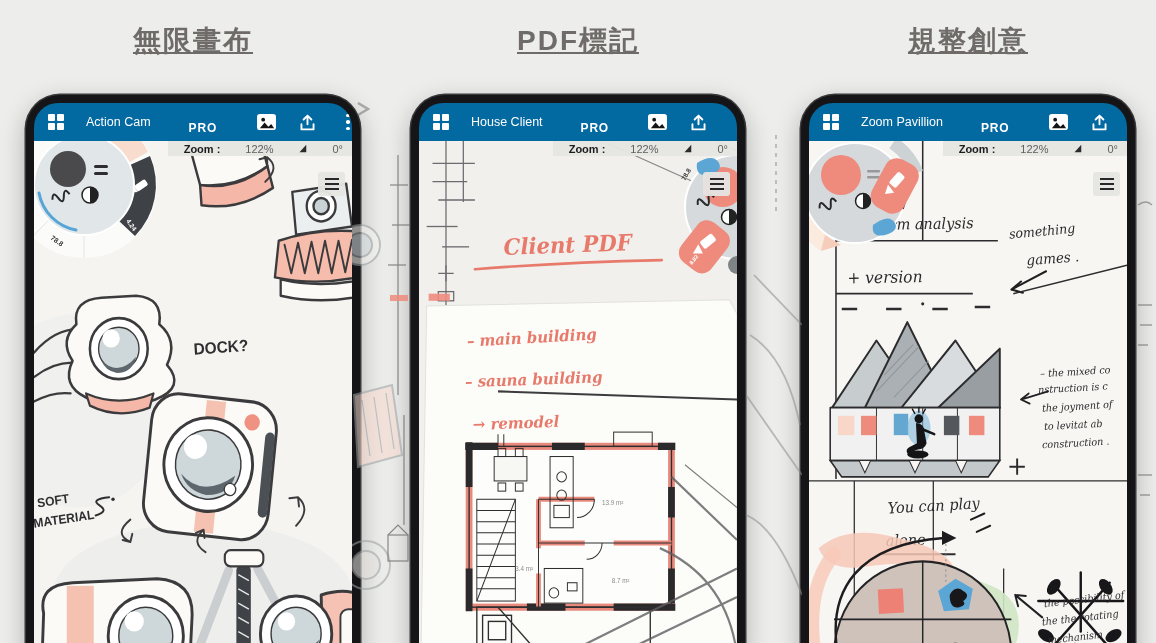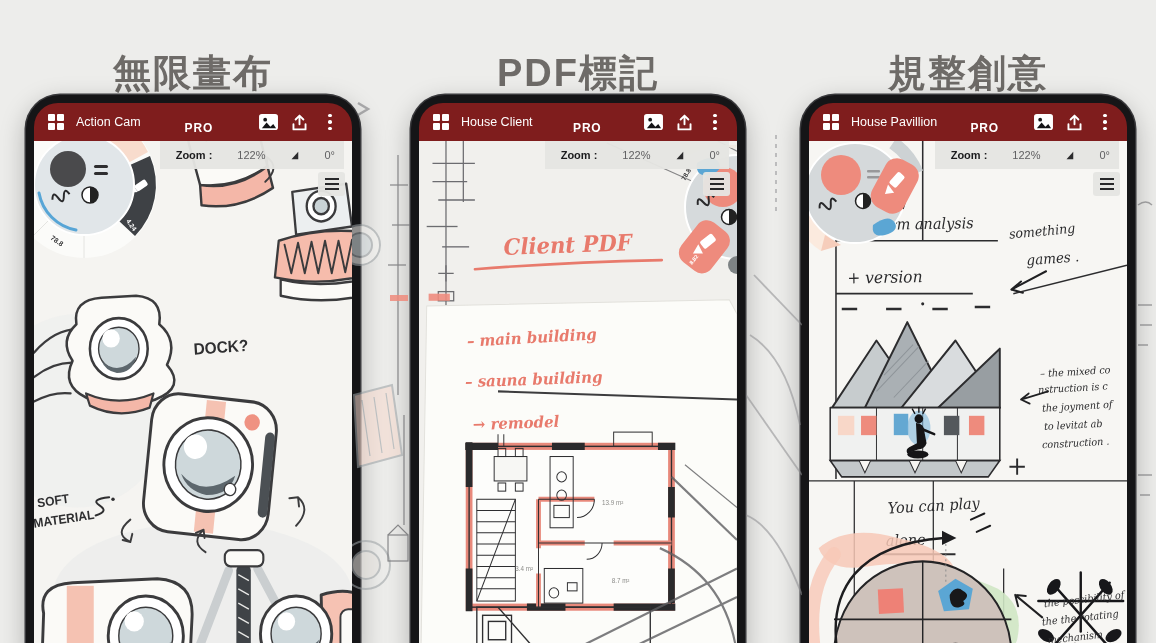--- a/index.html
+++ b/index.html
@@ -1,41 +1,41 @@
 <!DOCTYPE html>
 <html><head>
 <meta charset="utf-8">
 <style>
   html,body{margin:0;padding:0;}
   body{width:1156px;height:643px;overflow:hidden;background:#ededeb;
        font-family:"Liberation Sans",sans-serif;position:relative;}
-  .heading{position:absolute;top:48px;width:334px;text-align:center;
-           font-size:38px;font-weight:700;color:#6e6b68;letter-spacing:2px;}
+  .heading{position:absolute;top:22px;width:334px;text-align:center;
+           font-size:28px;font-weight:700;color:#6e6b68;letter-spacing:2px;text-decoration:underline;}
   #h1{left:26px}#h2{left:411px}#h3{left:801px}
 
   .phone{position:absolute;top:95px;width:334px;height:560px;background:#151517;
          border-radius:34px 34px 0 0;padding:8px 8px 0;box-sizing:border-box;
          box-shadow:0 0 0 1.5px #39393c,0 8px 26px rgba(0,0,0,.28);}
   #p1{left:26px}#p2{left:411px}#p3{left:801px}
   .screen{width:100%;height:100%;border-radius:24px 24px 0 0;overflow:hidden;
           display:flex;flex-direction:column;}
-  .appbar{height:38px;background:#7f1d1d;display:flex;align-items:center;
-          gap:9px;padding:0 11px;color:#fff;flex:none;}
+  .appbar{height:38px;background:#0369a1;display:flex;align-items:center;
+          gap:19px;padding:0 11px;color:#fff;flex:none;}
   .apptitle{font-size:12.5px;color:#fdfdfd;white-space:nowrap;}
   .flex1{flex:1}
   .pro{font-weight:700;font-size:12px;letter-spacing:.8px;color:#fff;margin-top:12px;}
   .abicon{width:22px;height:20px;display:flex;align-items:center;justify-content:center;flex:none;}
   .gridicon{display:grid;grid-template-columns:7px 7px;grid-template-rows:7px 7px;gap:2.5px;}
   .gridicon i{background:#fff;border-radius:1px;}
   .kebab{display:flex;flex-direction:column;gap:3px;align-items:center;width:12px;}
   .kebab i{width:3.5px;height:3.5px;border-radius:50%;background:#fff;}
 
   .canvas{position:relative;flex:1;overflow:hidden;}
   .art{position:absolute;inset:0;width:100%;height:100%;}
-  .zoombar{position:absolute;top:0;right:8px;height:28px;display:flex;align-items:center;
+  .zoombar{position:absolute;top:0;right:0;height:15px;display:flex;align-items:center;
            gap:25px;padding:0 9px 0 16px;background:rgba(229,229,226,.96);
            font-size:11px;color:#606062;z-index:5;}
   .zlabel{font-weight:700;color:#1c1c1e;}
   .hamburger{position:absolute;top:31px;right:7px;width:27px;height:24px;z-index:5;
              background:rgba(229,229,226,.96);border-radius:3px;display:flex;
              flex-direction:column;justify-content:center;align-items:center;gap:2.5px;}
   .hamburger i{display:block;width:14px;height:2.2px;background:#28282a;}
   .wheel{position:absolute;z-index:4;}
   .w-left{left:-8px;top:-6px;}
   .w-right{right:-58px;top:4px;}
@@ -377,21 +377,21 @@
  <div class="screen">
   <div class="appbar">
     <span class="abicon">
           <span class="gridicon">
             <i></i>
             <i></i>
             <i></i>
             <i></i>
           </span>
         </span>
-    <span class="apptitle">House Pavillion</span>
+    <span class="apptitle">Zoom Pavillion</span>
     <span class="flex1"></span>
     <span class="pro">PRO</span>
     <span class="flex1"></span>
     <span class="abicon">
       <svg width="21" height="18" viewBox="0 0 22 19">
             <rect x="1" y="1" width="20" height="17" rx="3" fill="#fff"></rect>
             <circle cx="7.5" cy="7" r="2" fill="#151517"></circle>
             <path d="M4,16 l5,-6 4,4.5 3,-3 3,4.5 z" fill="#151517"></path>
           </svg>
         </span>

